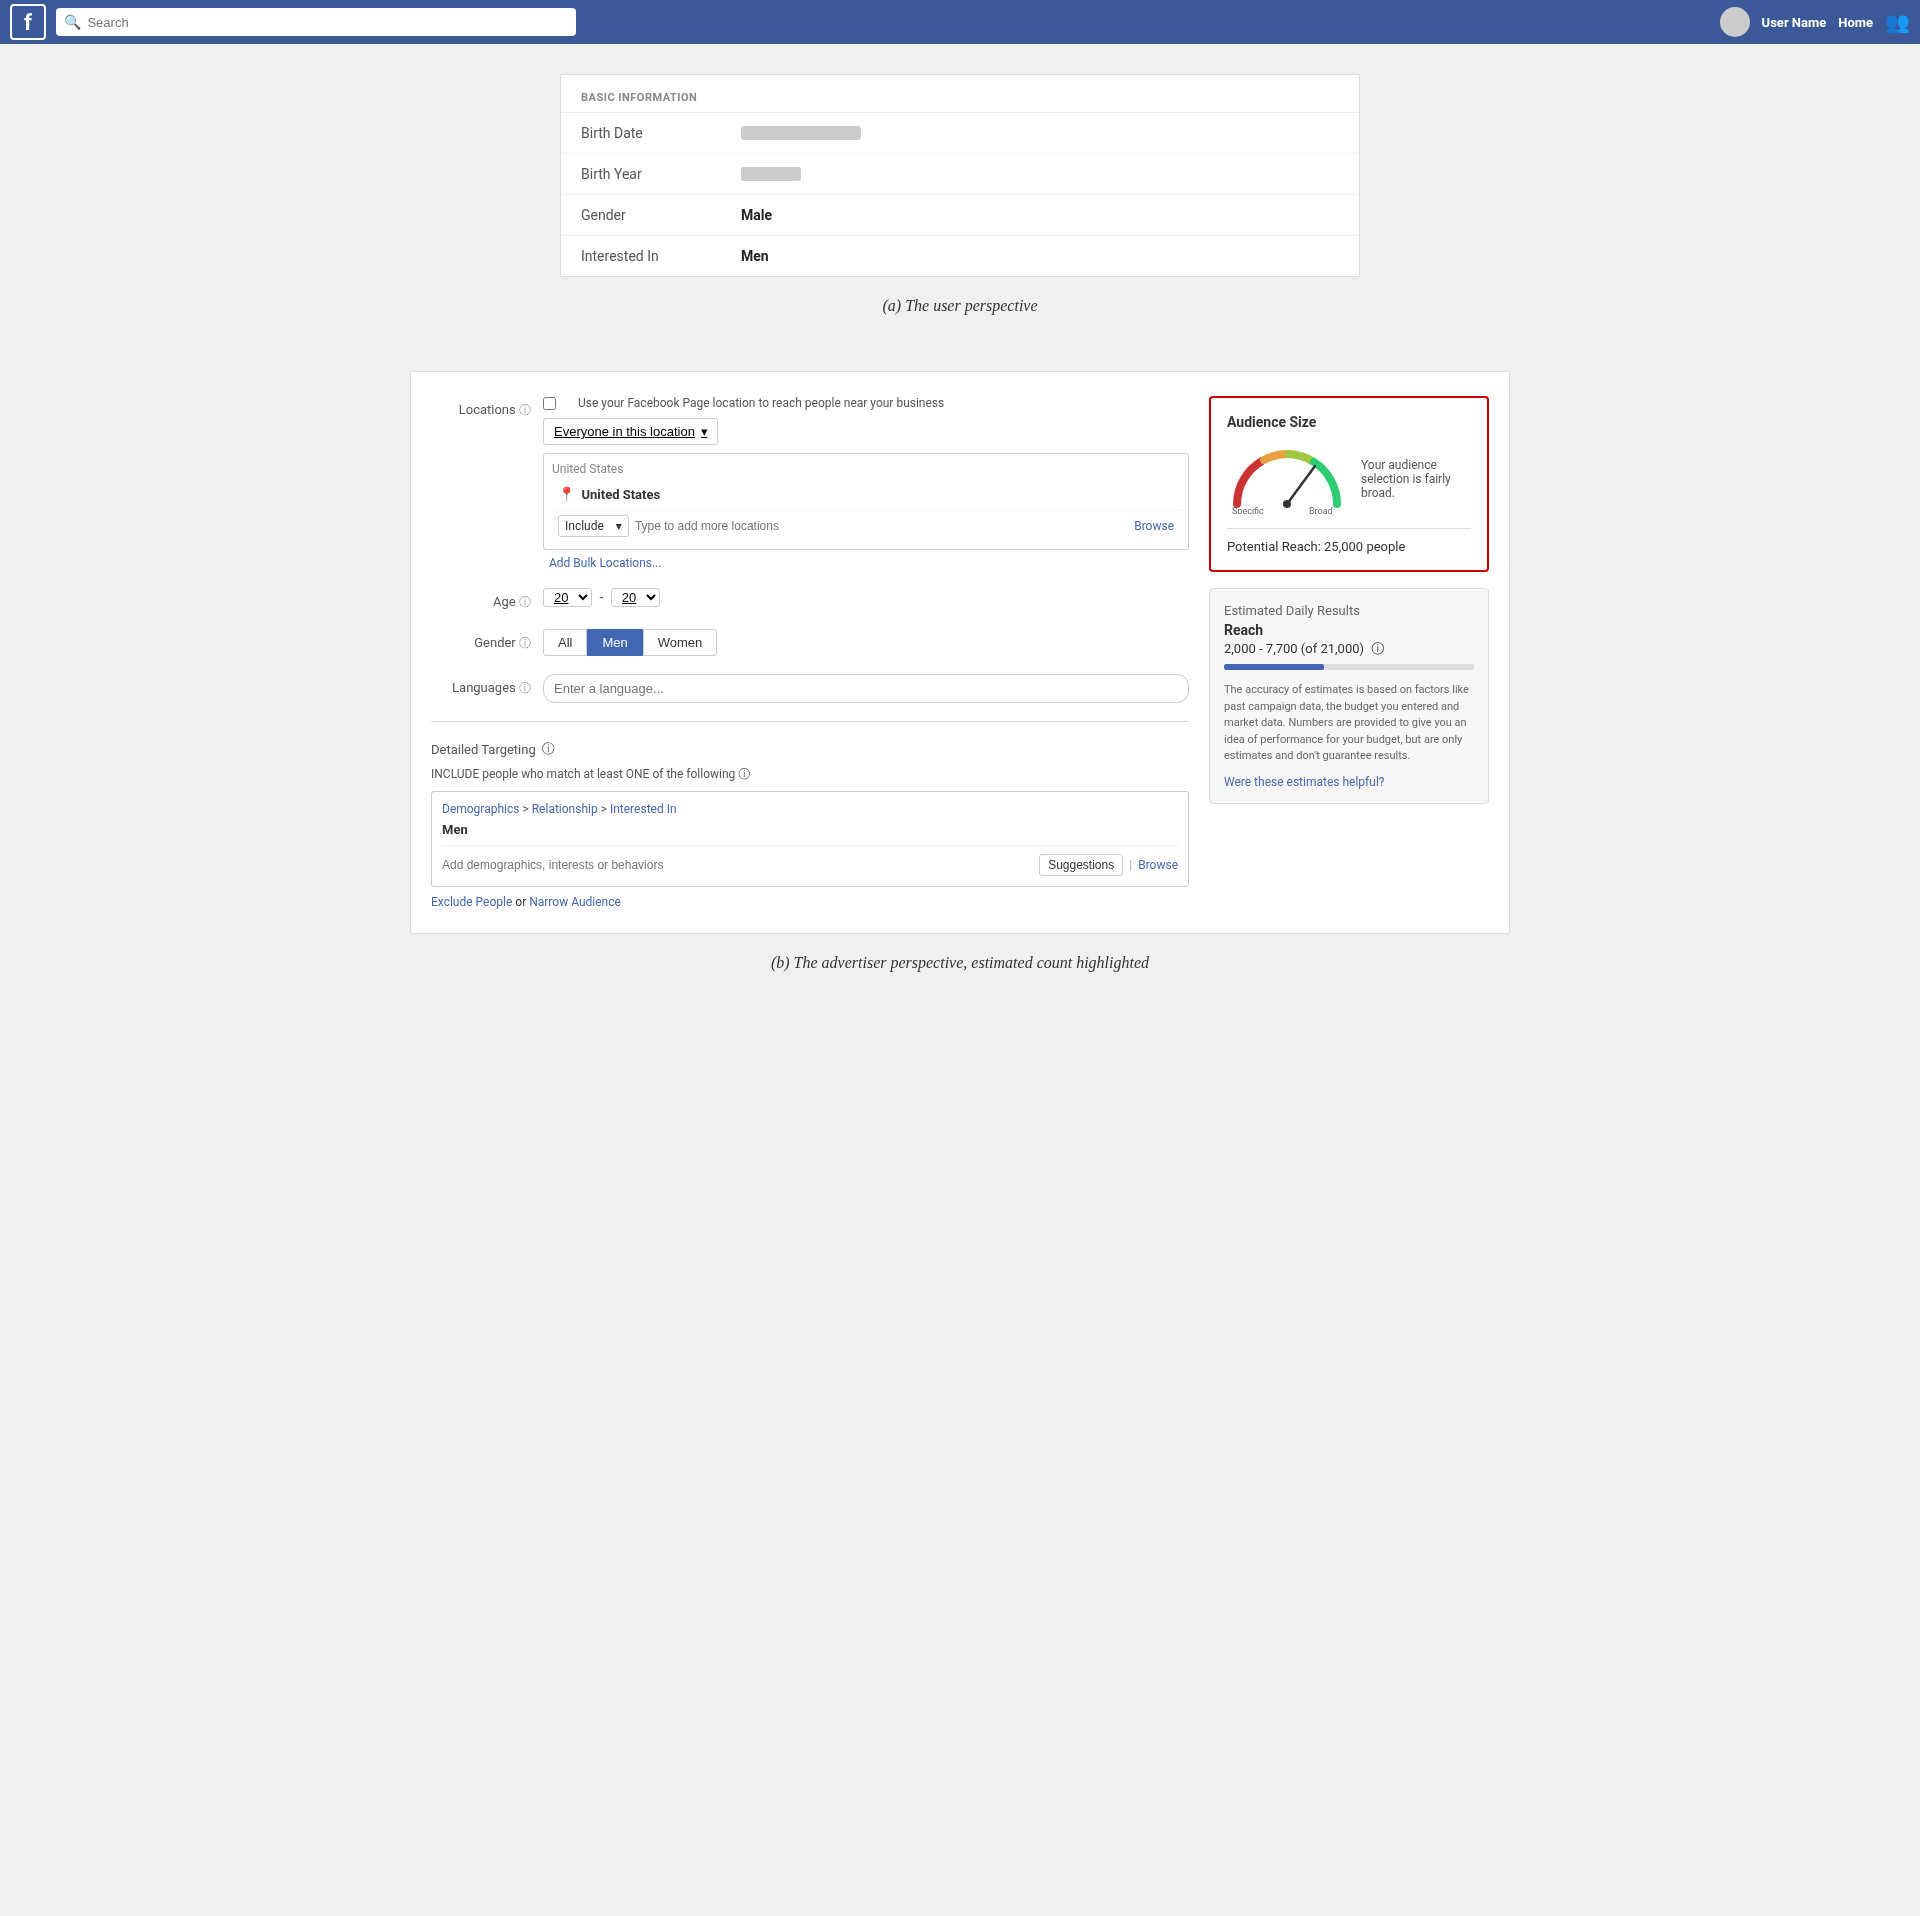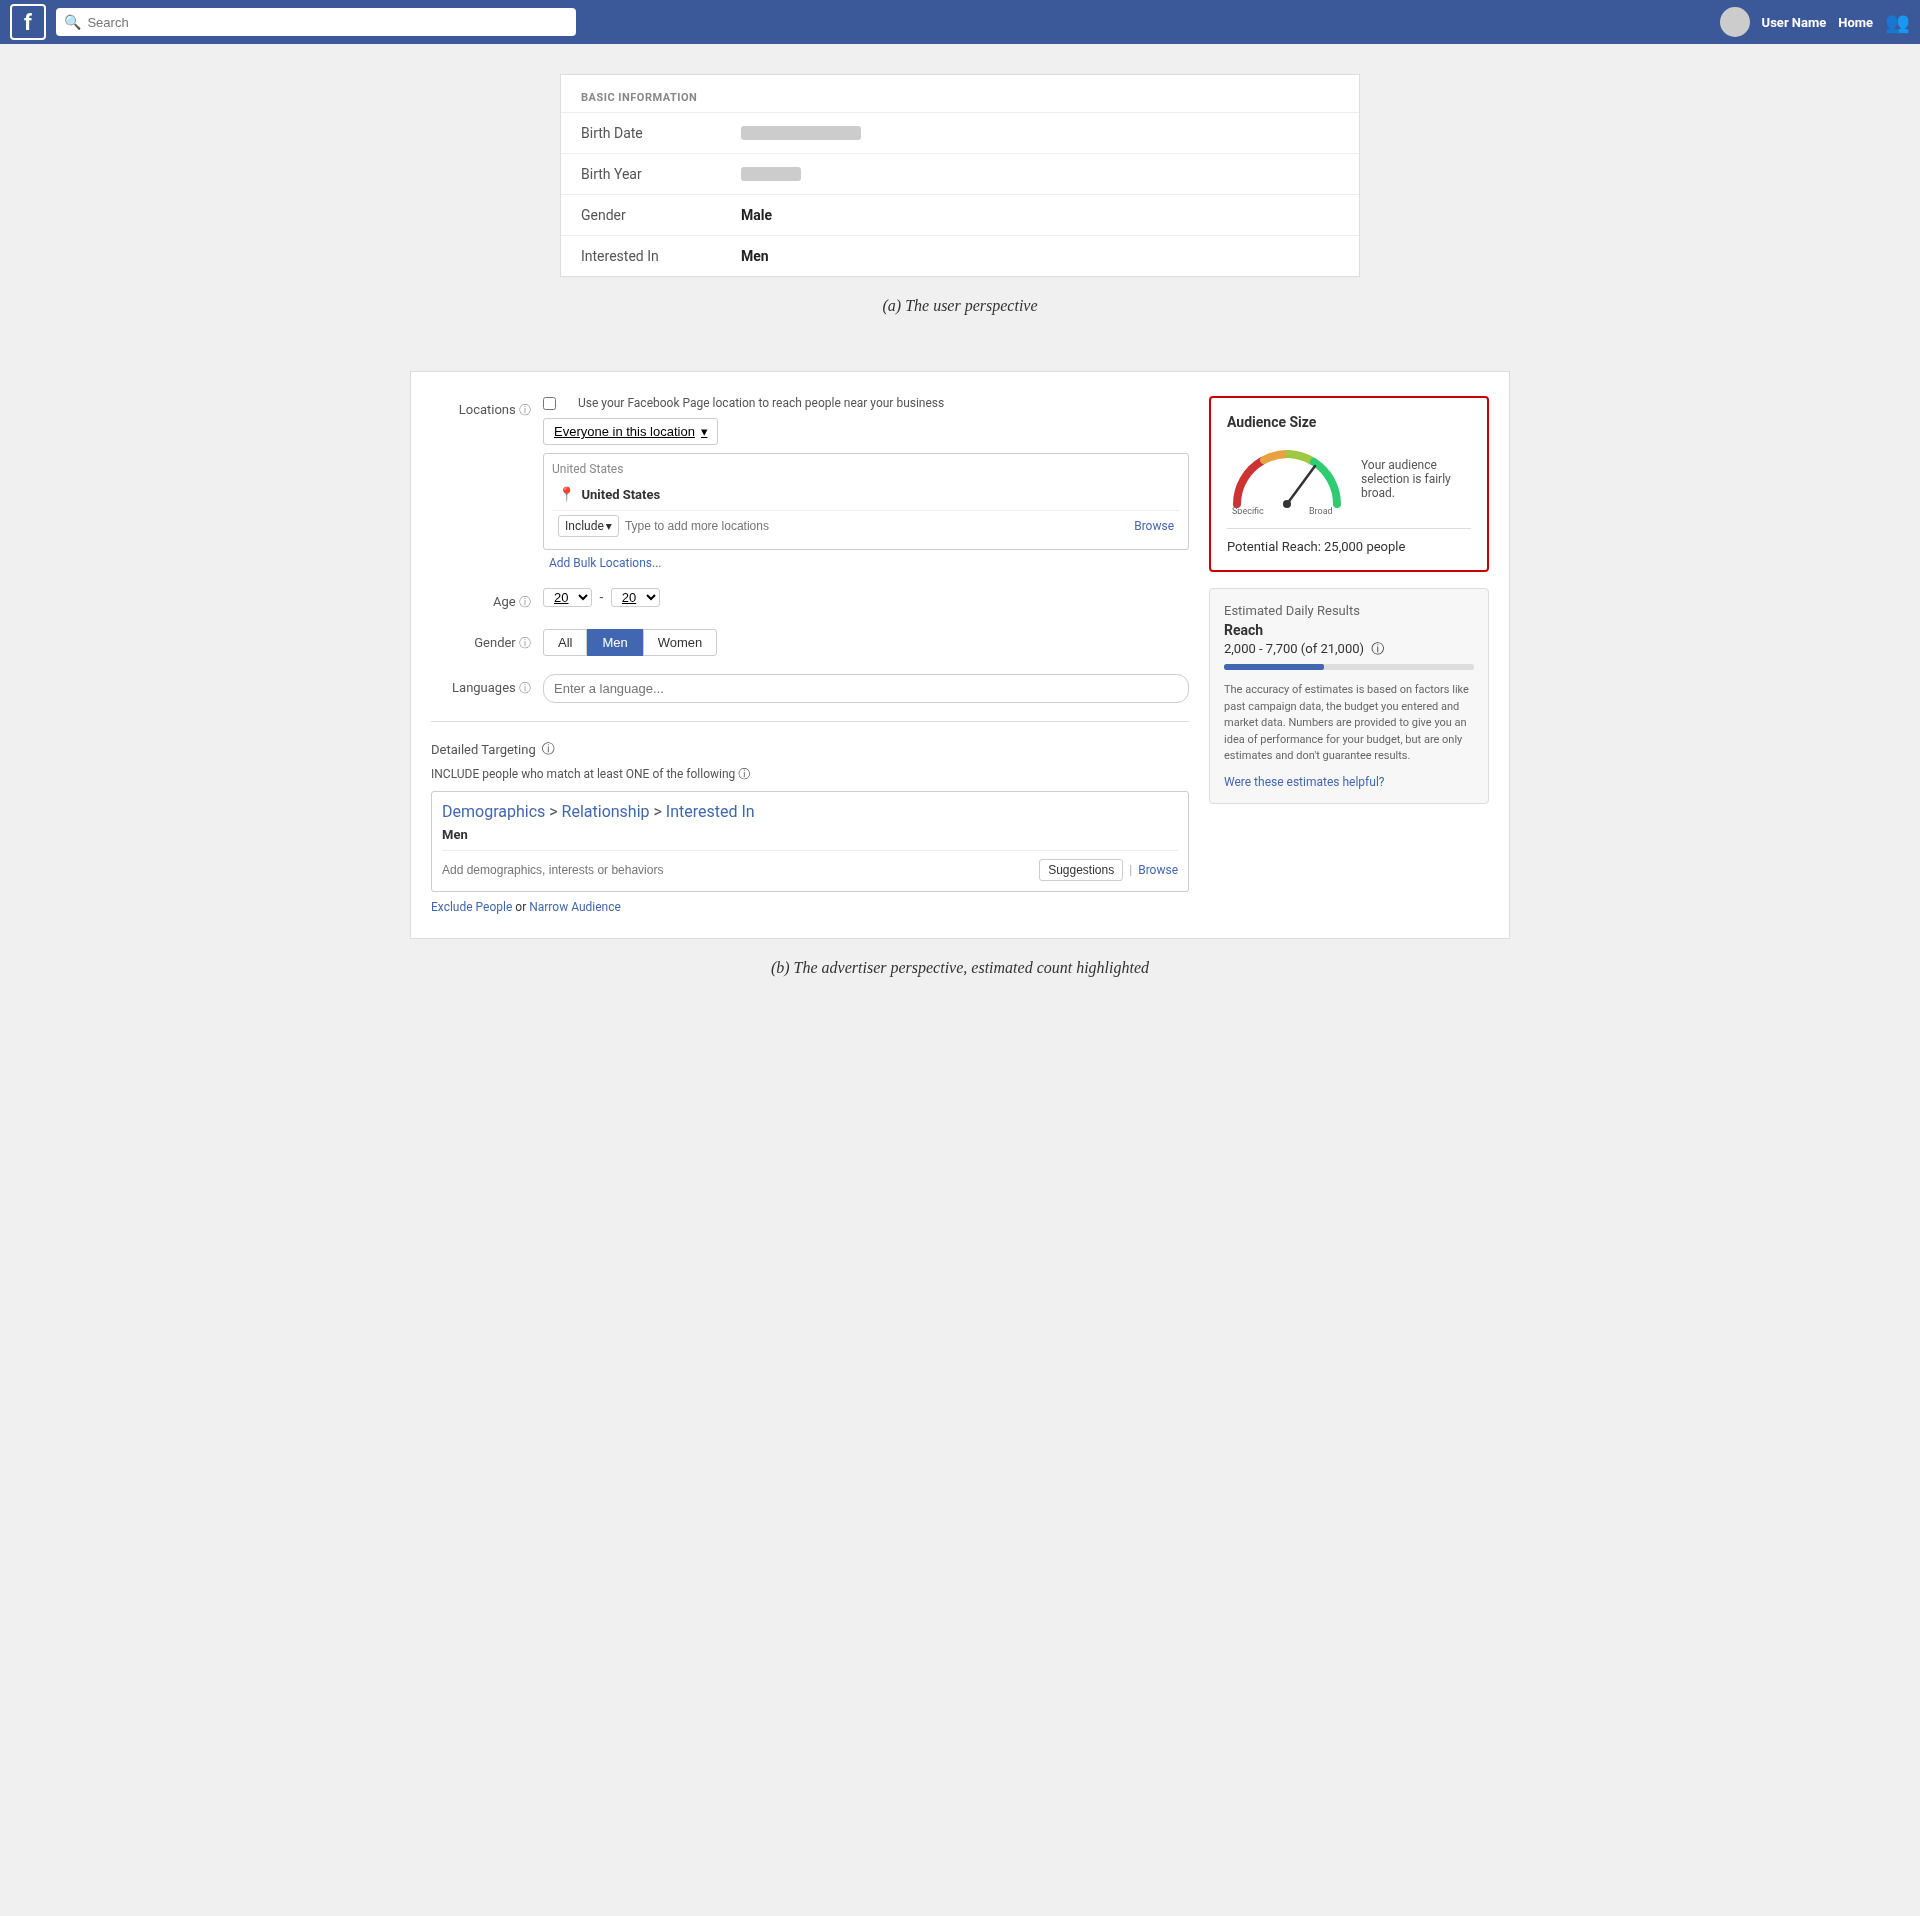--- a/index.html
+++ b/index.html
@@ -230,21 +230,21 @@
     }
     .include-dropdown {
       background: white;
       border: 1px solid #ccc;
       border-radius: 3px;
       padding: 3px 6px;
       font-size: 12px;
       cursor: pointer;
       display: inline-flex;
       align-items: center;
-      gap: 2px;
+      gap: 12px;
     }
     .include-type-input {
       flex: 1;
       border: none;
       outline: none;
       font-size: 12px;
       color: #aaa;
       background: transparent;
     }
     .browse-link {
@@ -333,21 +333,21 @@
       margin-bottom: 8px;
     }
     .targeting-box {
       border: 1px solid #ccc;
       border-radius: 3px;
       background: white;
       padding: 10px;
       margin-bottom: 8px;
     }
     .targeting-breadcrumb {
-      font-size: 16px;
+      font-size: 12px;
       margin-bottom: 6px;
     }
     .targeting-breadcrumb a {
       color: #4267B2;
       text-decoration: none;
     }
     .targeting-breadcrumb span {
       color: #555;
     }
     .targeting-value {

